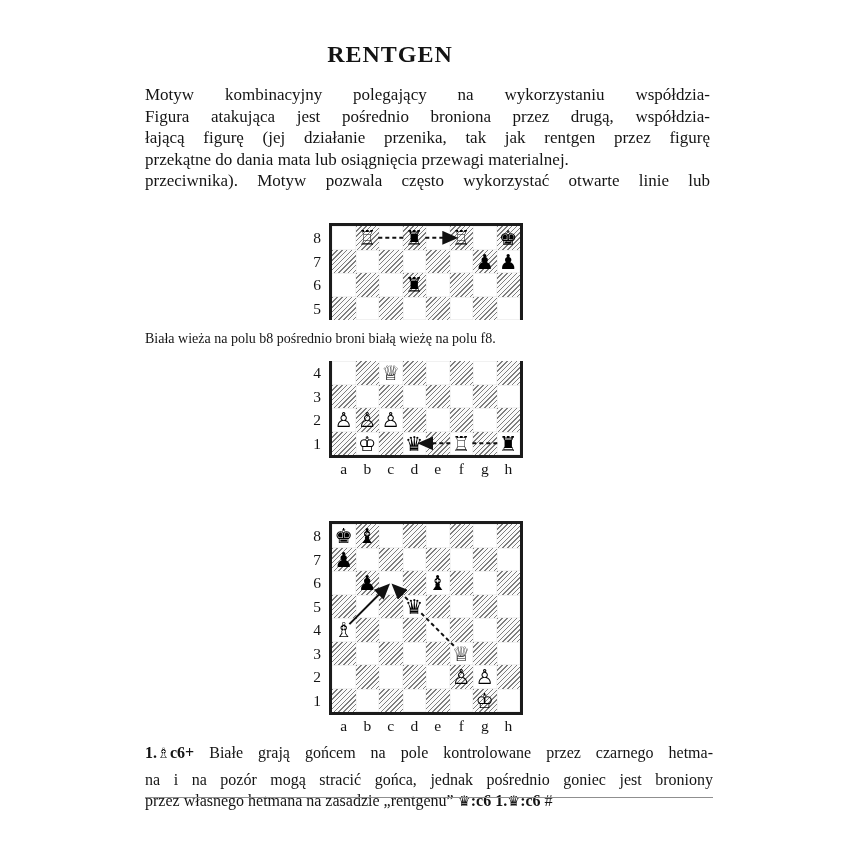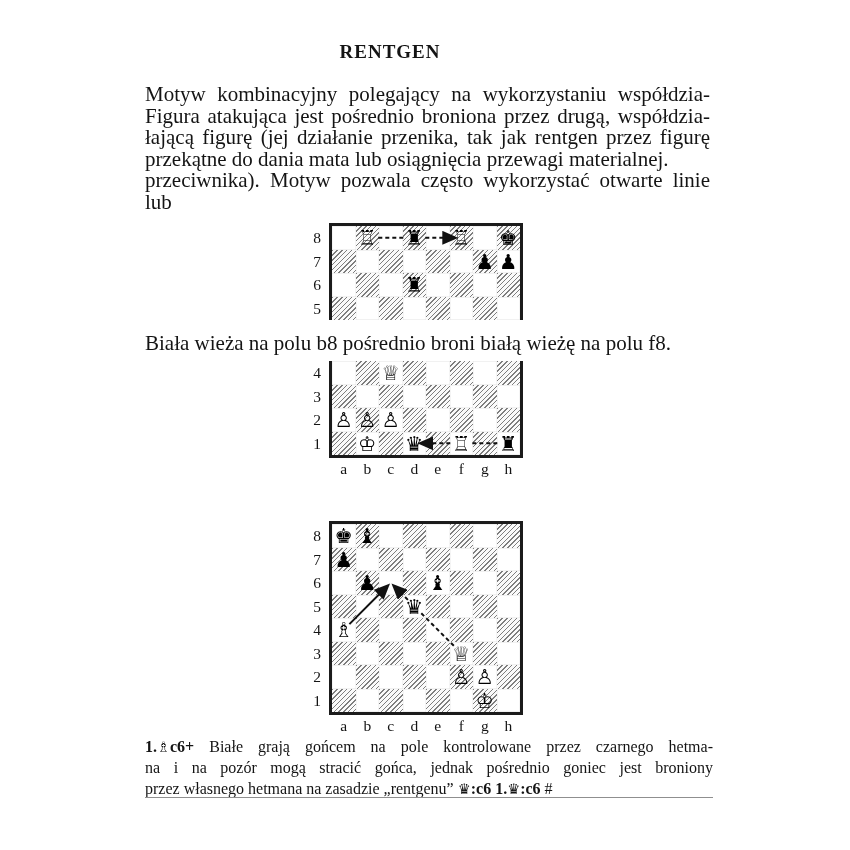--- a/index.html
+++ b/index.html
@@ -1,26 +1,26 @@
 <!DOCTYPE html>
 <html><head>
 <meta charset="utf-8">
 <style>
   *{margin:0;padding:0;box-sizing:border-box;}
   html,body{background:#ffffff;}
   body{width:850px;height:850px;font-family:"Liberation Serif",serif;color:#141414;}
   .page{position:relative;width:850px;height:850px;background:#fff;overflow:hidden;}
 
   .title{position:absolute;top:41px;left:0;width:780px;text-align:center;
-         font-size:19px;font-weight:bold;letter-spacing:1px;}
-
-  .intro{position:absolute;left:145px;top:84px;width:565px;font-size:21px;line-height:21.6px;}
+         font-size:24px;font-weight:bold;letter-spacing:1px;}
+
+  .intro{position:absolute;left:145px;top:84px;width:565px;font-size:17px;line-height:21.6px;}
   .tline.j{text-align:justify;text-align-last:justify;}
 
-  .caption{position:absolute;left:145px;width:575px;font-size:21px;}
+  .caption{position:absolute;left:145px;width:575px;font-size:14px;}
   #cap1{top:331px;}
   #cap2{top:487px;}
 
   .diagram{position:absolute;}
   #diag0{left:307px;top:223px;}
   #diag1{left:307px;top:361px;}
   #diag2{left:307px;top:521px;}
 
   .dwrap{display:flex;align-items:flex-start;}
   .ranklabels{width:22px;display:flex;flex-direction:column;}
@@ -31,21 +31,21 @@
   .sq.light{background:#ffffff;box-shadow:inset 0 0 0 0.4px #e3e3e3;}
   .sq.dark{background:repeating-linear-gradient(135deg,#7e7e7e 0 1px,#fafafa 1px 3.4px);}
   .pc{position:absolute;left:0;top:0;width:100%;height:100%;
       font-family:"DejaVu Sans",sans-serif;font-size:20.5px;line-height:24.5px;
       text-align:center;color:#000;}
   .bwrap svg{position:absolute;pointer-events:none;}
   .filelabels{display:grid;grid-template-columns:repeat(8,23.5px);margin-top:2px;}
   .flab{text-align:center;font-size:15.5px;}
 
   .analysis{position:absolute;left:145px;top:737px;width:568px;font-size:16px;line-height:20.8px;}
-  .aline.j{text-align:justify;text-align-last:justify;}
+  .aline.j{text-align:justify;text-align-last:justify;margin-top:6px;}
   .b{font-weight:bold;}
   .fig{font-family:"DejaVu Sans",sans-serif;font-size:14.5px;}
 
   .rule{position:absolute;left:145px;top:797px;width:568px;height:1px;background:#8f8f8f;}
   .pageno{position:absolute;left:145px;top:848px;font-size:15.5px;}
 </style>
 </head>
 <body>
 
 <div class="page">

